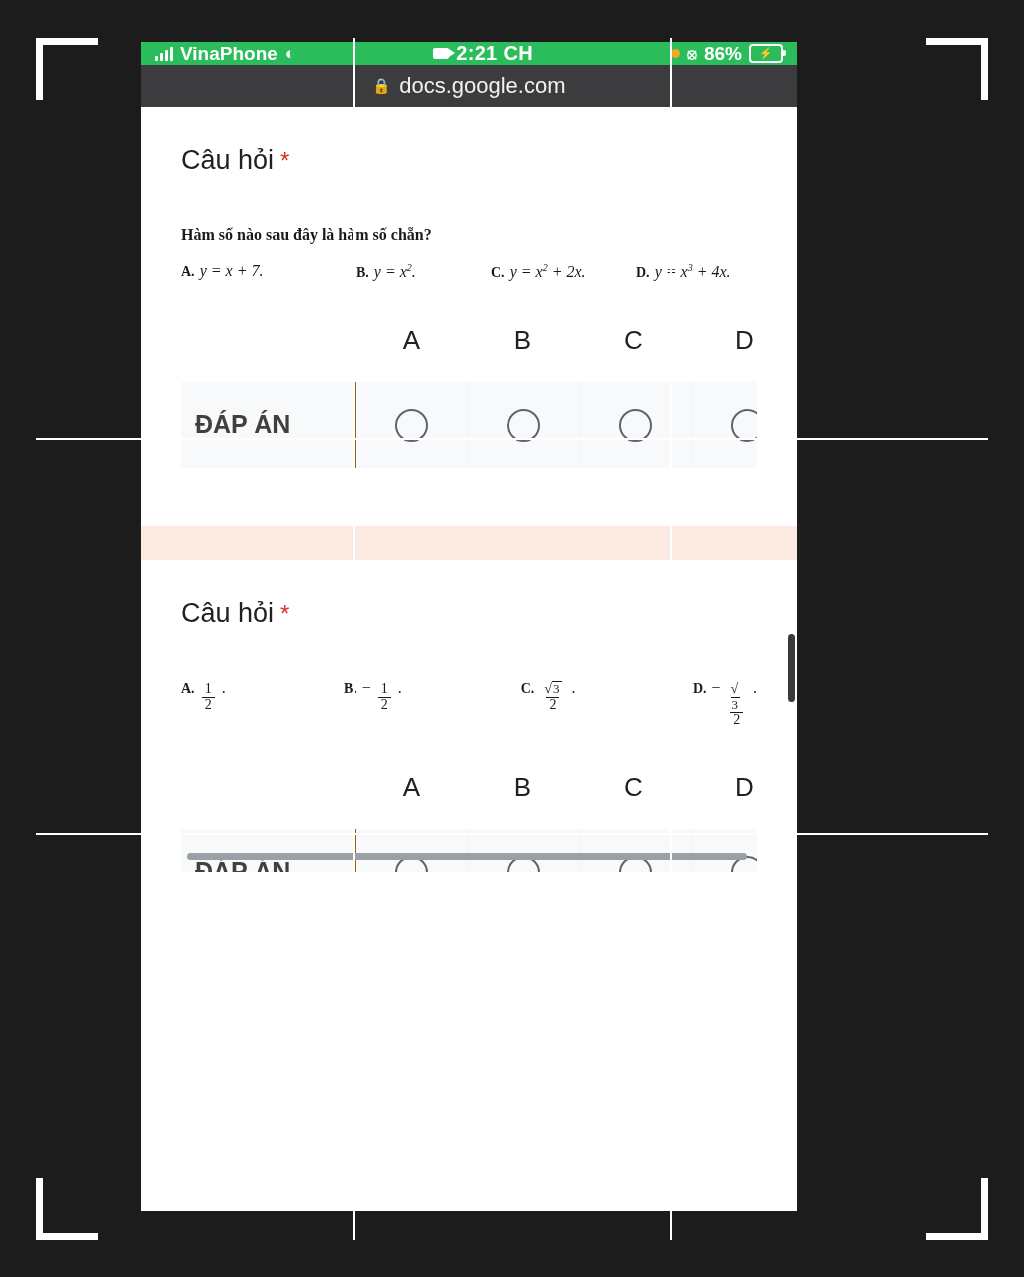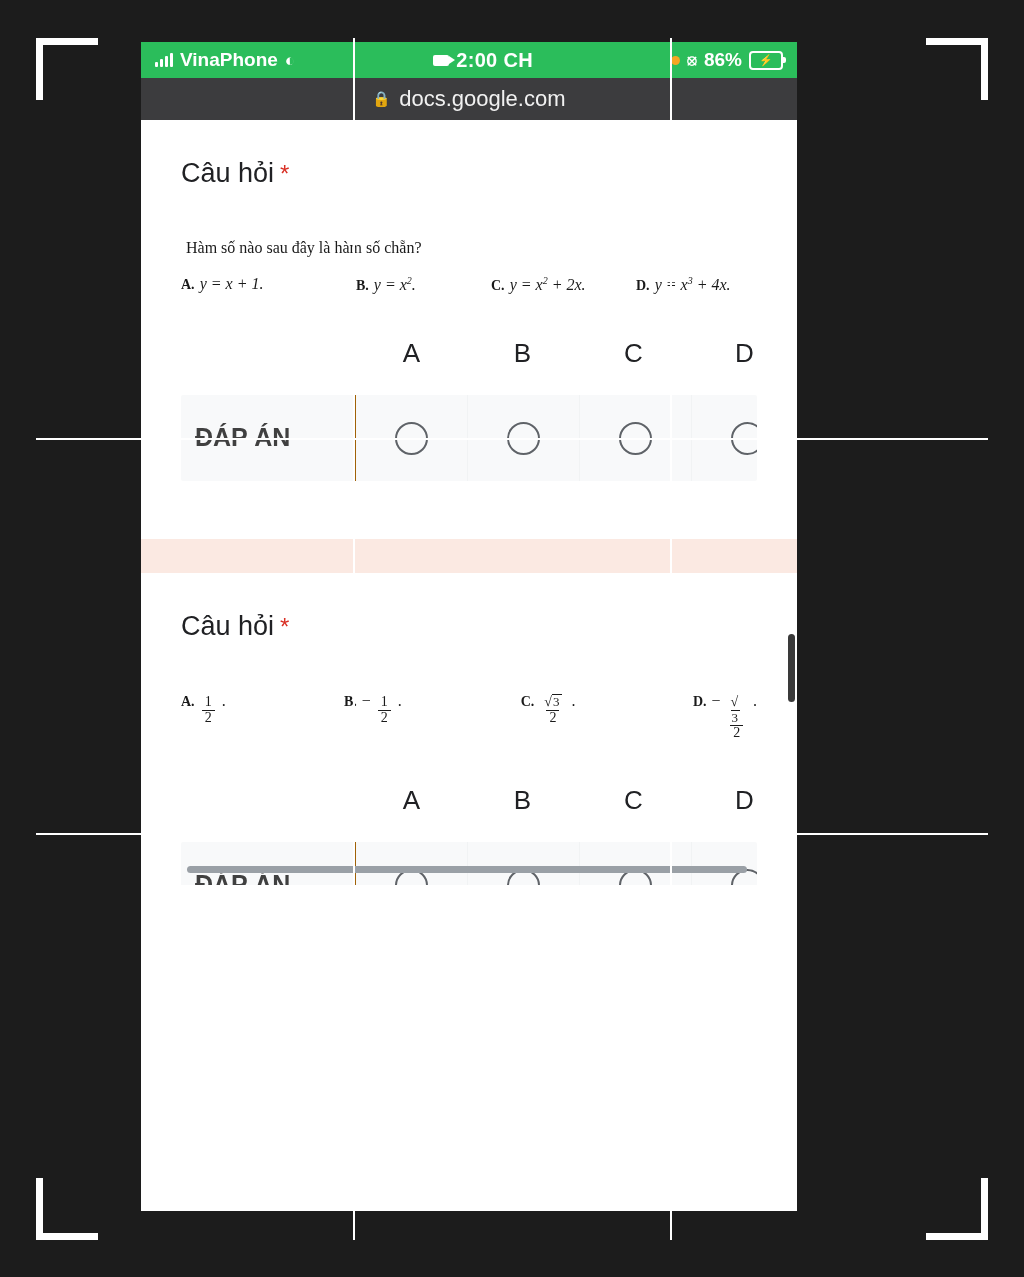--- a/index.html
+++ b/index.html
@@ -64,21 +64,21 @@
     top: 42px;
     width: 656px;
     height: 1169px;
     background: #ffffff;
     overflow: hidden;
     z-index: 10;
   }
 
   
   .statusbar {
-    height: 36px;
+    height: 23px;
     background: #2bbd5b;
     color: #ffffff;
     display: flex;
     align-items: center;
     justify-content: space-between;
     padding: 10px 14px;
     font-size: 19px;
     font-weight: bold;
     box-sizing: border-box;
   }
@@ -185,21 +185,21 @@
     margin-left: 6px;
   }
 
   .q-body {
     margin-top: 50px;
     font-family: "Liberation Serif", serif;
     color: #1a1a1a;
   }
   .q-stem {
     font-size: 16px;
-    margin-left: 5px;
+    font-weight: bold;
   }
   .q-choices {
     display: flex;
     margin-top: 18px;
     font-size: 16px;
   }
   .q-choices .ch {
     display: flex;
     align-items: baseline;
     gap: 5px;
@@ -331,21 +331,21 @@
           <i></i>
           <i></i>
           <i></i>
           <i></i>
         </span>
       <span>VinaPhone</span>
       <span class="wifi-icon">◐</span>
     </div>
     <div class="sb-center">
       <span class="rec-icon"></span>
-      <span>2:00 CH</span>
+      <span>2:21 CH</span>
     </div>
     <div class="sb-right">
       <span class="orange-dot"></span>
       <span class="loc-icon">⦻</span>
       <span>86%</span>
       <span class="battery">
         <span class="batt-body">
             <span class="bolt">⚡</span>
           </span>
       </span>
@@ -362,21 +362,21 @@
     <div class="question-block">
       <div class="q-title">
         <span>Câu hỏi</span><span class="q-required">*</span>
       </div>
 
       <div class="q-body">
         <div class="q-stem">Hàm số nào sau đây là hàm số chẵn?</div>
         <div class="q-choices">
           <div class="ch" style="width:175px">
             <span class="lbl">A.</span>
-            <span class="expr">y = x + 1.</span>
+            <span class="expr">y = x + 7.</span>
           </div>
           <div class="ch" style="width:135px">
             <span class="lbl">B.</span>
             <span class="expr">y = x<span class="sup">2</span>.</span>
           </div>
           <div class="ch" style="width:145px">
             <span class="lbl">C.</span>
             <span class="expr">y = x<span class="sup">2</span> + 2x.</span>
           </div>
           <div class="ch">

